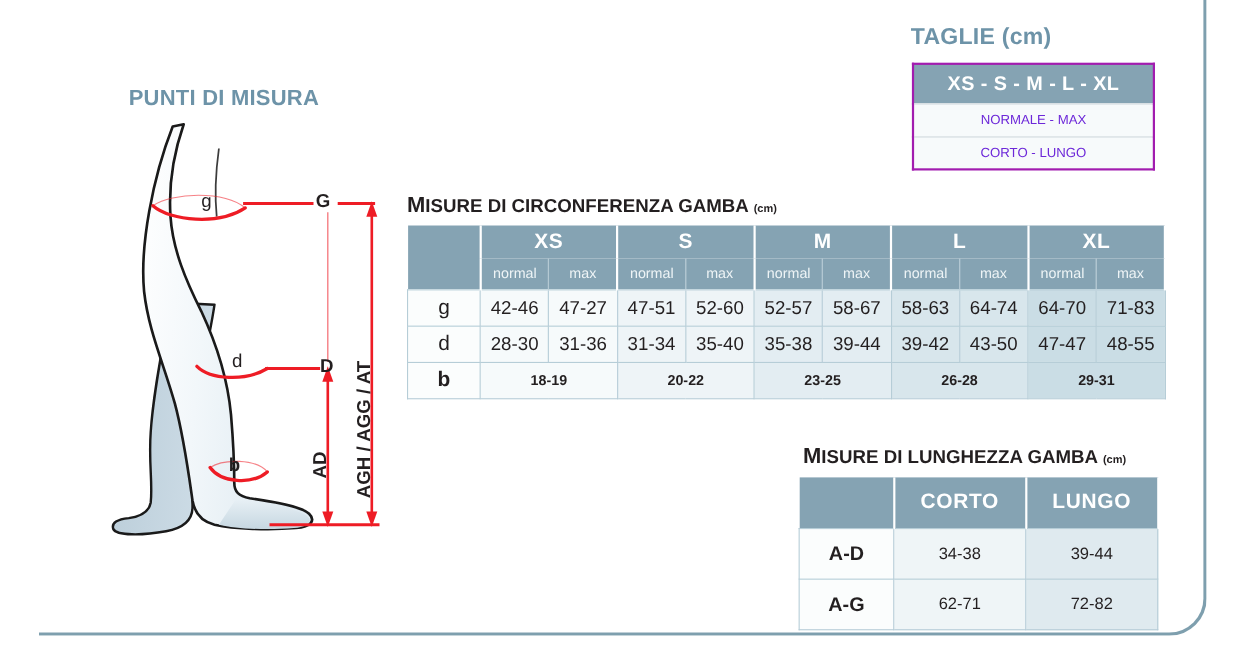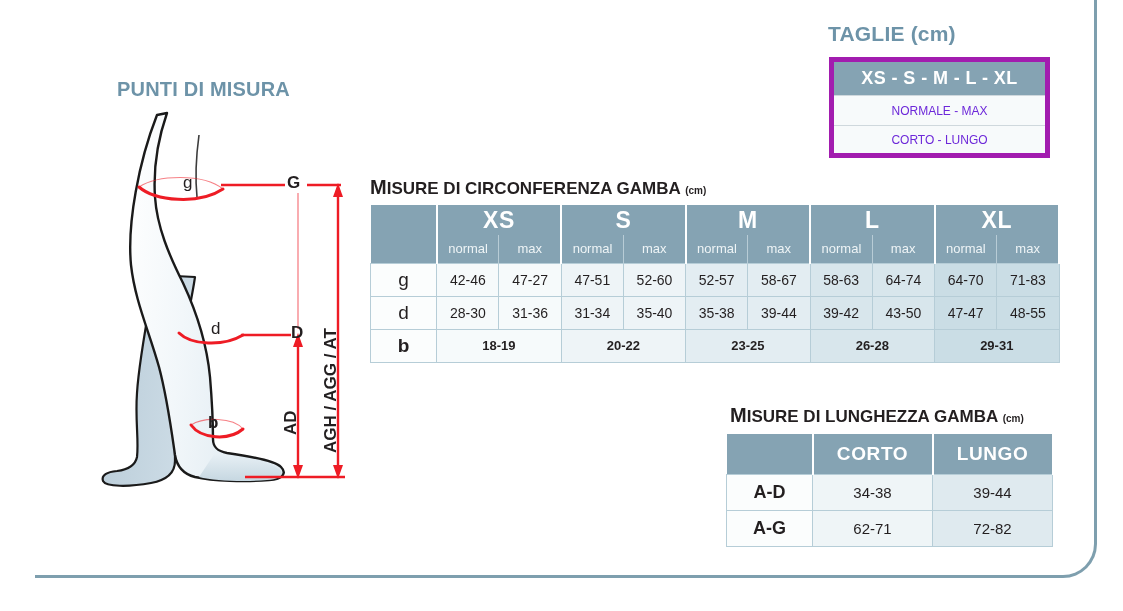--- a/index.html
+++ b/index.html
@@ -64,21 +64,21 @@
     white-space:nowrap;
   }
 
   
   #taglie-title { left:828px; top:22px; font-size:21px; }
   #taglie-table {
     position:absolute;
     left:829px; top:57px;
     width:221px;
     border-collapse:collapse;
-    border:5px solid #a21caf;
+    border:2px solid #a21caf;
   }
   #taglie-table td { text-align:center; }
   #taglie-table .th {
     background:#85a3b3;
     color:#ffffff;
     font-weight:bold;
     font-size:18px;
     height:36px;
     letter-spacing:.4px;
   }
@@ -99,36 +99,36 @@
     border-collapse:collapse;
     table-layout:fixed;
   }
   #circ-table td { text-align:center; padding:0; }
   #circ-table .hd {
     background:#85a3b3;
     color:#ffffff;
     border-right:2px solid #ffffff;
   }
   #circ-table .hd-size {
-    font-size:23px; font-weight:bold; height:30px; letter-spacing:.5px;
+    font-size:19px; font-weight:bold; height:30px; letter-spacing:.5px;
   }
   #circ-table .hd-sub {
     font-size:13px; font-weight:normal; height:28px; color:#eef4f6;
   }
   #circ-table .hd-sub.inner { border-right:1px solid #b8ccd6; }
   #circ-table .corner { background:#85a3b3; border-right:2px solid #ffffff; }
   #circ-table .rowlab {
     background:#fbfdfd;
     font-size:19px;
     height:33px;
     border:1px solid #b6cdd7;
   }
   #circ-table .rowlab.bold { font-weight:bold; }
   #circ-table .cell {
-    font-size:14px;
+    font-size:17px;
     height:33px;
     border:1px solid #b6cdd7;
     color:#231f20;
   }
   #circ-table .cell.bold { font-weight:bold; font-size:13px; }
   
   #circ-table .g0 { background:#f6fafb; }
   #circ-table .g1 { background:#eef4f7; }
   #circ-table .g2 { background:#e3edf2; }
   #circ-table .g3 { background:#d8e6ec; }
@@ -136,21 +136,21 @@
 
   
   #len-title { left:730px; top:404px; }
   #len-table {
     position:absolute;
     left:726px; top:434px;
     width:326px;
     border-collapse:collapse;
     table-layout:fixed;
   }
-  #len-table td { text-align:center; padding:0; }
+  #len-table td { text-align:center; padding:12px; }
   #len-table .hd {
     background:#85a3b3; color:#ffffff;
     font-weight:bold; font-size:19px; height:40px;
     letter-spacing:.6px;
     border-right:2px solid #ffffff;
   }
   #len-table .hd.corner { border-right:2px solid #ffffff; }
   #len-table .rowlab {
     background:#fbfdfd; font-weight:bold; font-size:18px;
     height:36px; border:1px solid #b6cdd7;

